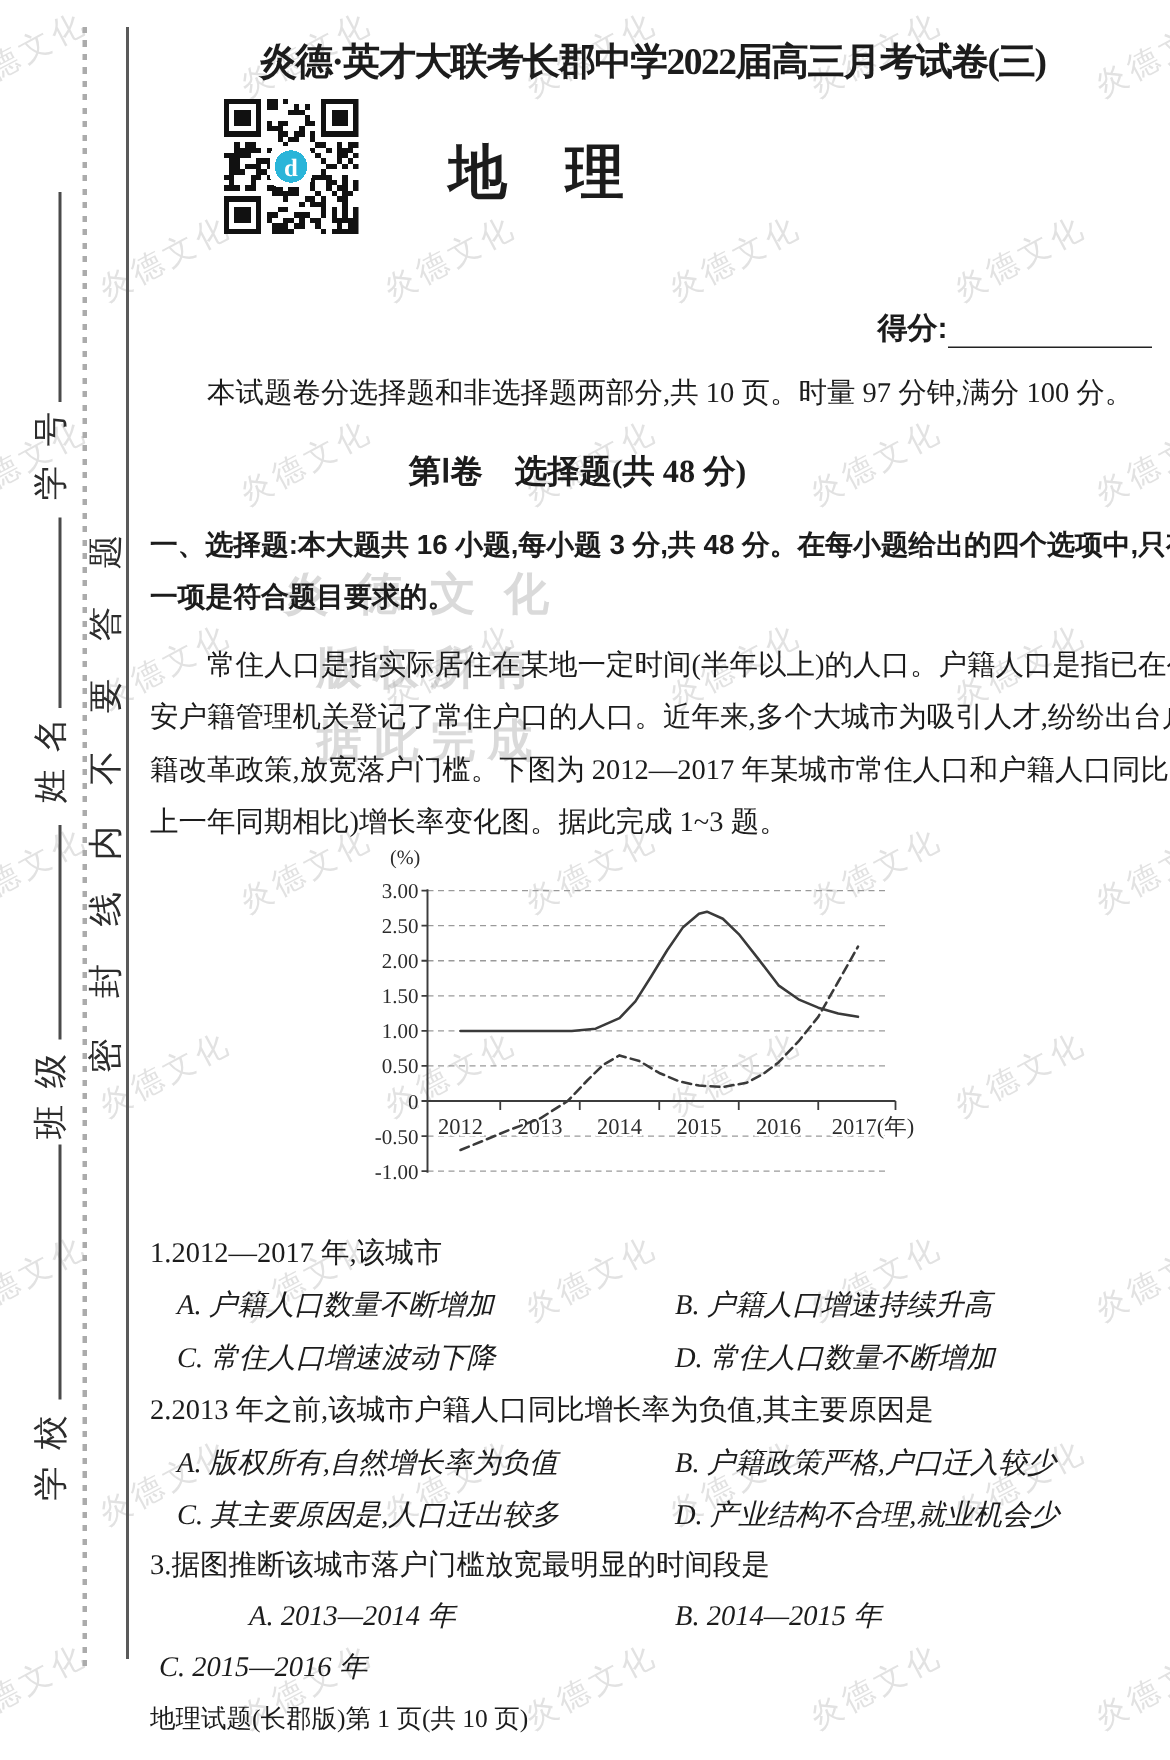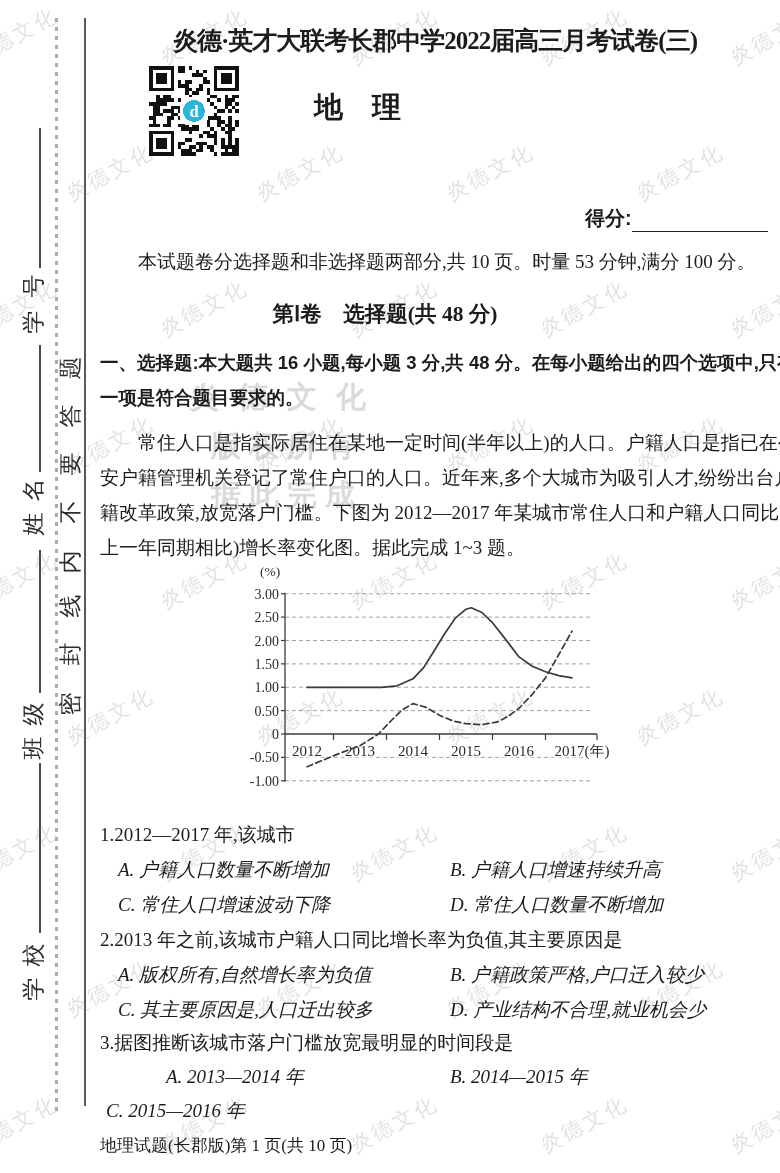--- a/index.html
+++ b/index.html
@@ -28,21 +28,21 @@
     background:repeating-linear-gradient(to bottom,#ababab 0 4px,transparent 4px 9px);
   }
   .seal-solid { position:absolute; left:84px; top:18px; width:2px; height:1088px; background:#5a5a5a; }
   .seal-char {
     position:absolute; width:32px; height:32px; display:flex; align-items:center; justify-content:center;
     transform:rotate(-90deg); font-size:23px; color:#2c2c2c;
   }
   .seal-blank { position:absolute; left:39px; width:2px; background:#4a4a4a; }
   
   .exam-title { left:110px; top:24px; width:650px; text-align:center; font-size:25px; font-weight:bold; letter-spacing:-1px; }
-  .subject-title { left:295px; top:88px; width:125px; text-align:center; font-size:29px; font-weight:bold; }
+  .subject-title { left:295px; top:88px; width:125px; text-align:center; font-size:39px; font-weight:bold; }
   .score { left:585px; top:205px; font-size:20px; font-weight:bold; font-family:"Liberation Sans",sans-serif; }
   .score-blank { display:inline-block; width:136px; height:21px; border-bottom:1.5px solid #222; vertical-align:bottom; }
   .exam-info { left:100px; top:249px; width:660px; font-size:19px; text-indent:38px; white-space:nowrap; }
   .section-title { left:100px; top:299px; width:570px; text-align:center; font-size:21.5px; font-weight:bold; }
   .directions { font-weight:bold; font-size:18.5px; font-family:"Liberation Sans",sans-serif; }
   .passage-line { font-size:19px; }
   .stem { font-size:19px; }
   .option { font-size:19px;font-style:italic; }
   .footer-line { left:100px; top:1134px; width:515px; text-align:left; font-size:17px; }
   
@@ -331,21 +331,21 @@
         <text x="12.5" y="14.2" text-anchor="middle" font-size="4.6" font-weight="bold" fill="#fff" font-family="Liberation Sans, sans-serif">d</text>
       </svg>
   </div>
 
   <div class="line subject-title">地　理</div>
 
   <div class="line score">
     <span>得分:</span><span class="score-blank"></span>
   </div>
 
-  <div class="line exam-info">本试题卷分选择题和非选择题两部分,共 10 页。时量 53 分钟,满分 100 分。</div>
+  <div class="line exam-info">本试题卷分选择题和非选择题两部分,共 10 页。时量 97 分钟,满分 100 分。</div>
   <div class="line section-title">第Ⅰ卷　选择题(共 48 分)</div>
   <div class="line directions" style="left:100px;top:350px;">一、选择题:本大题共 16 小题,每小题 3 分,共 48 分。在每小题给出的四个选项中,只有</div>
   <div class="line directions" style="left:100px;top:385px;">一项是符合题目要求的。</div>
 
   <div class="line passage-line" style="left:138px;top:430px;">常住人口是指实际居住在某地一定时间(半年以上)的人口。户籍人口是指已在公</div>
   <div class="line passage-line" style="left:100px;top:465px;">安户籍管理机关登记了常住户口的人口。近年来,多个大城市为吸引人才,纷纷出台户</div>
   <div class="line passage-line" style="left:100px;top:500px;">籍改革政策,放宽落户门槛。下图为 2012—2017 年某城市常住人口和户籍人口同比(与</div>
   <div class="line passage-line" style="left:100px;top:535px;">上一年同期相比)增长率变化图。据此完成 1~3 题。</div>
 
   <div class="abs chart-wrap">

